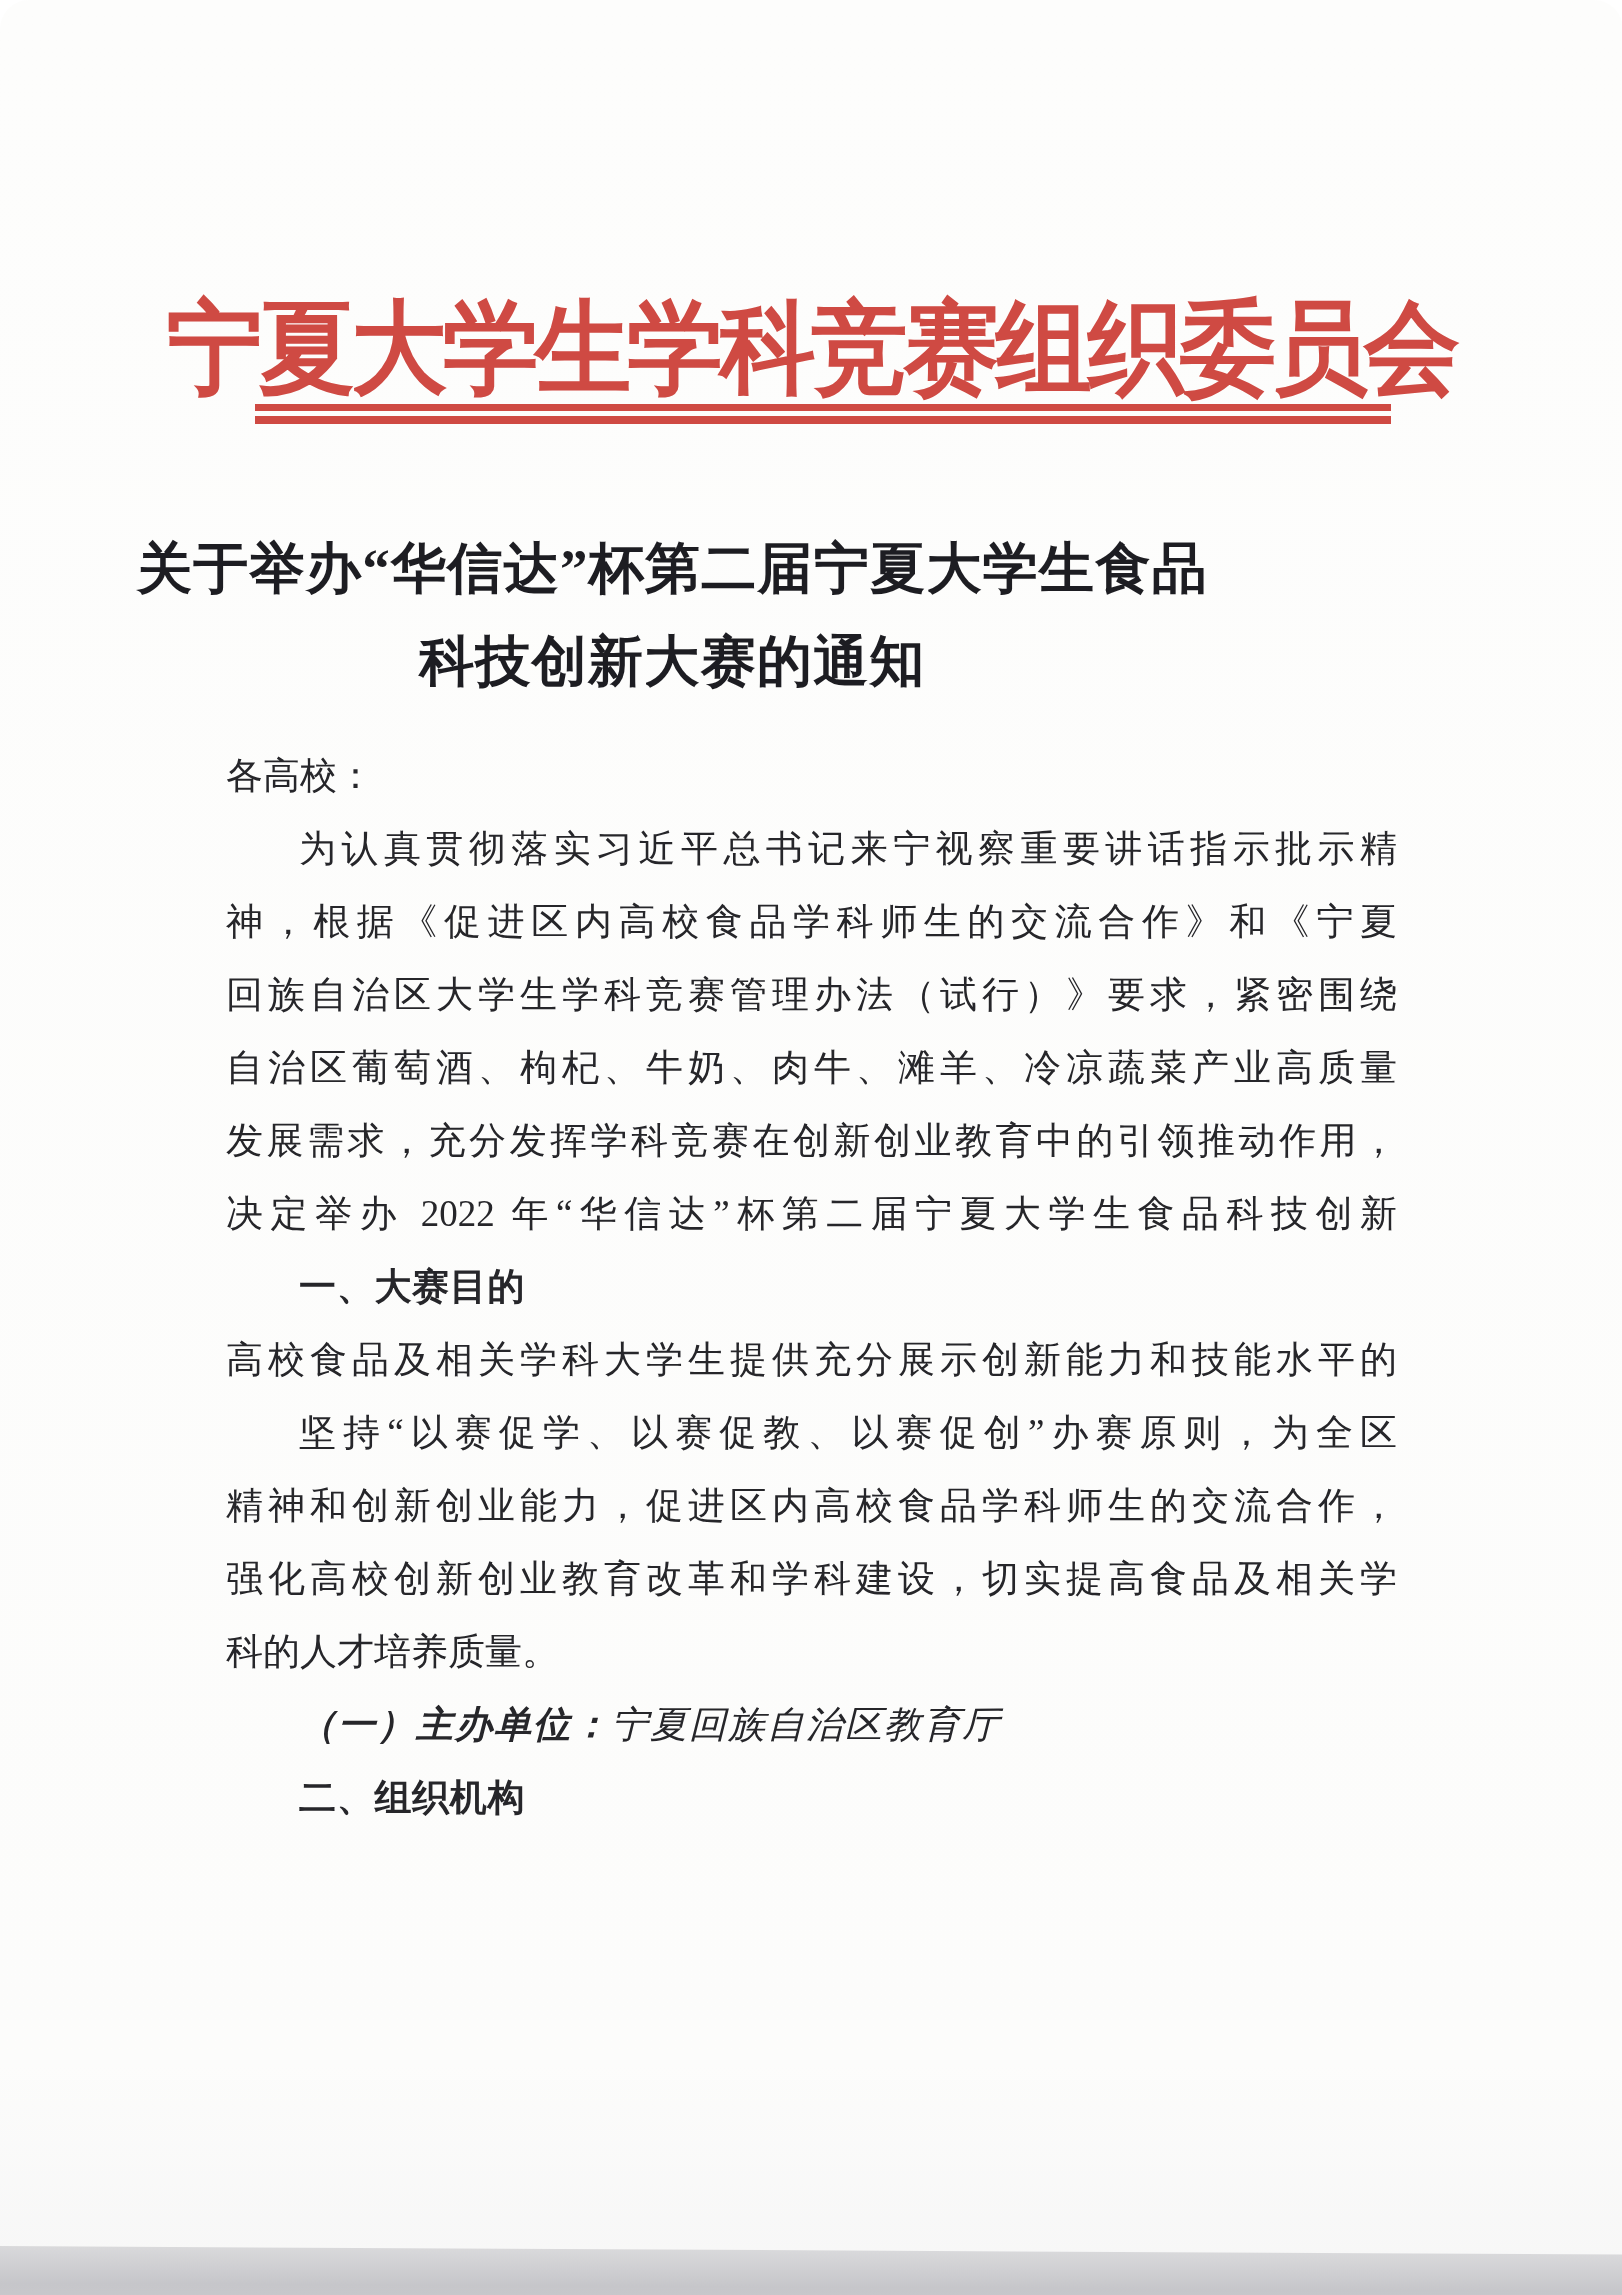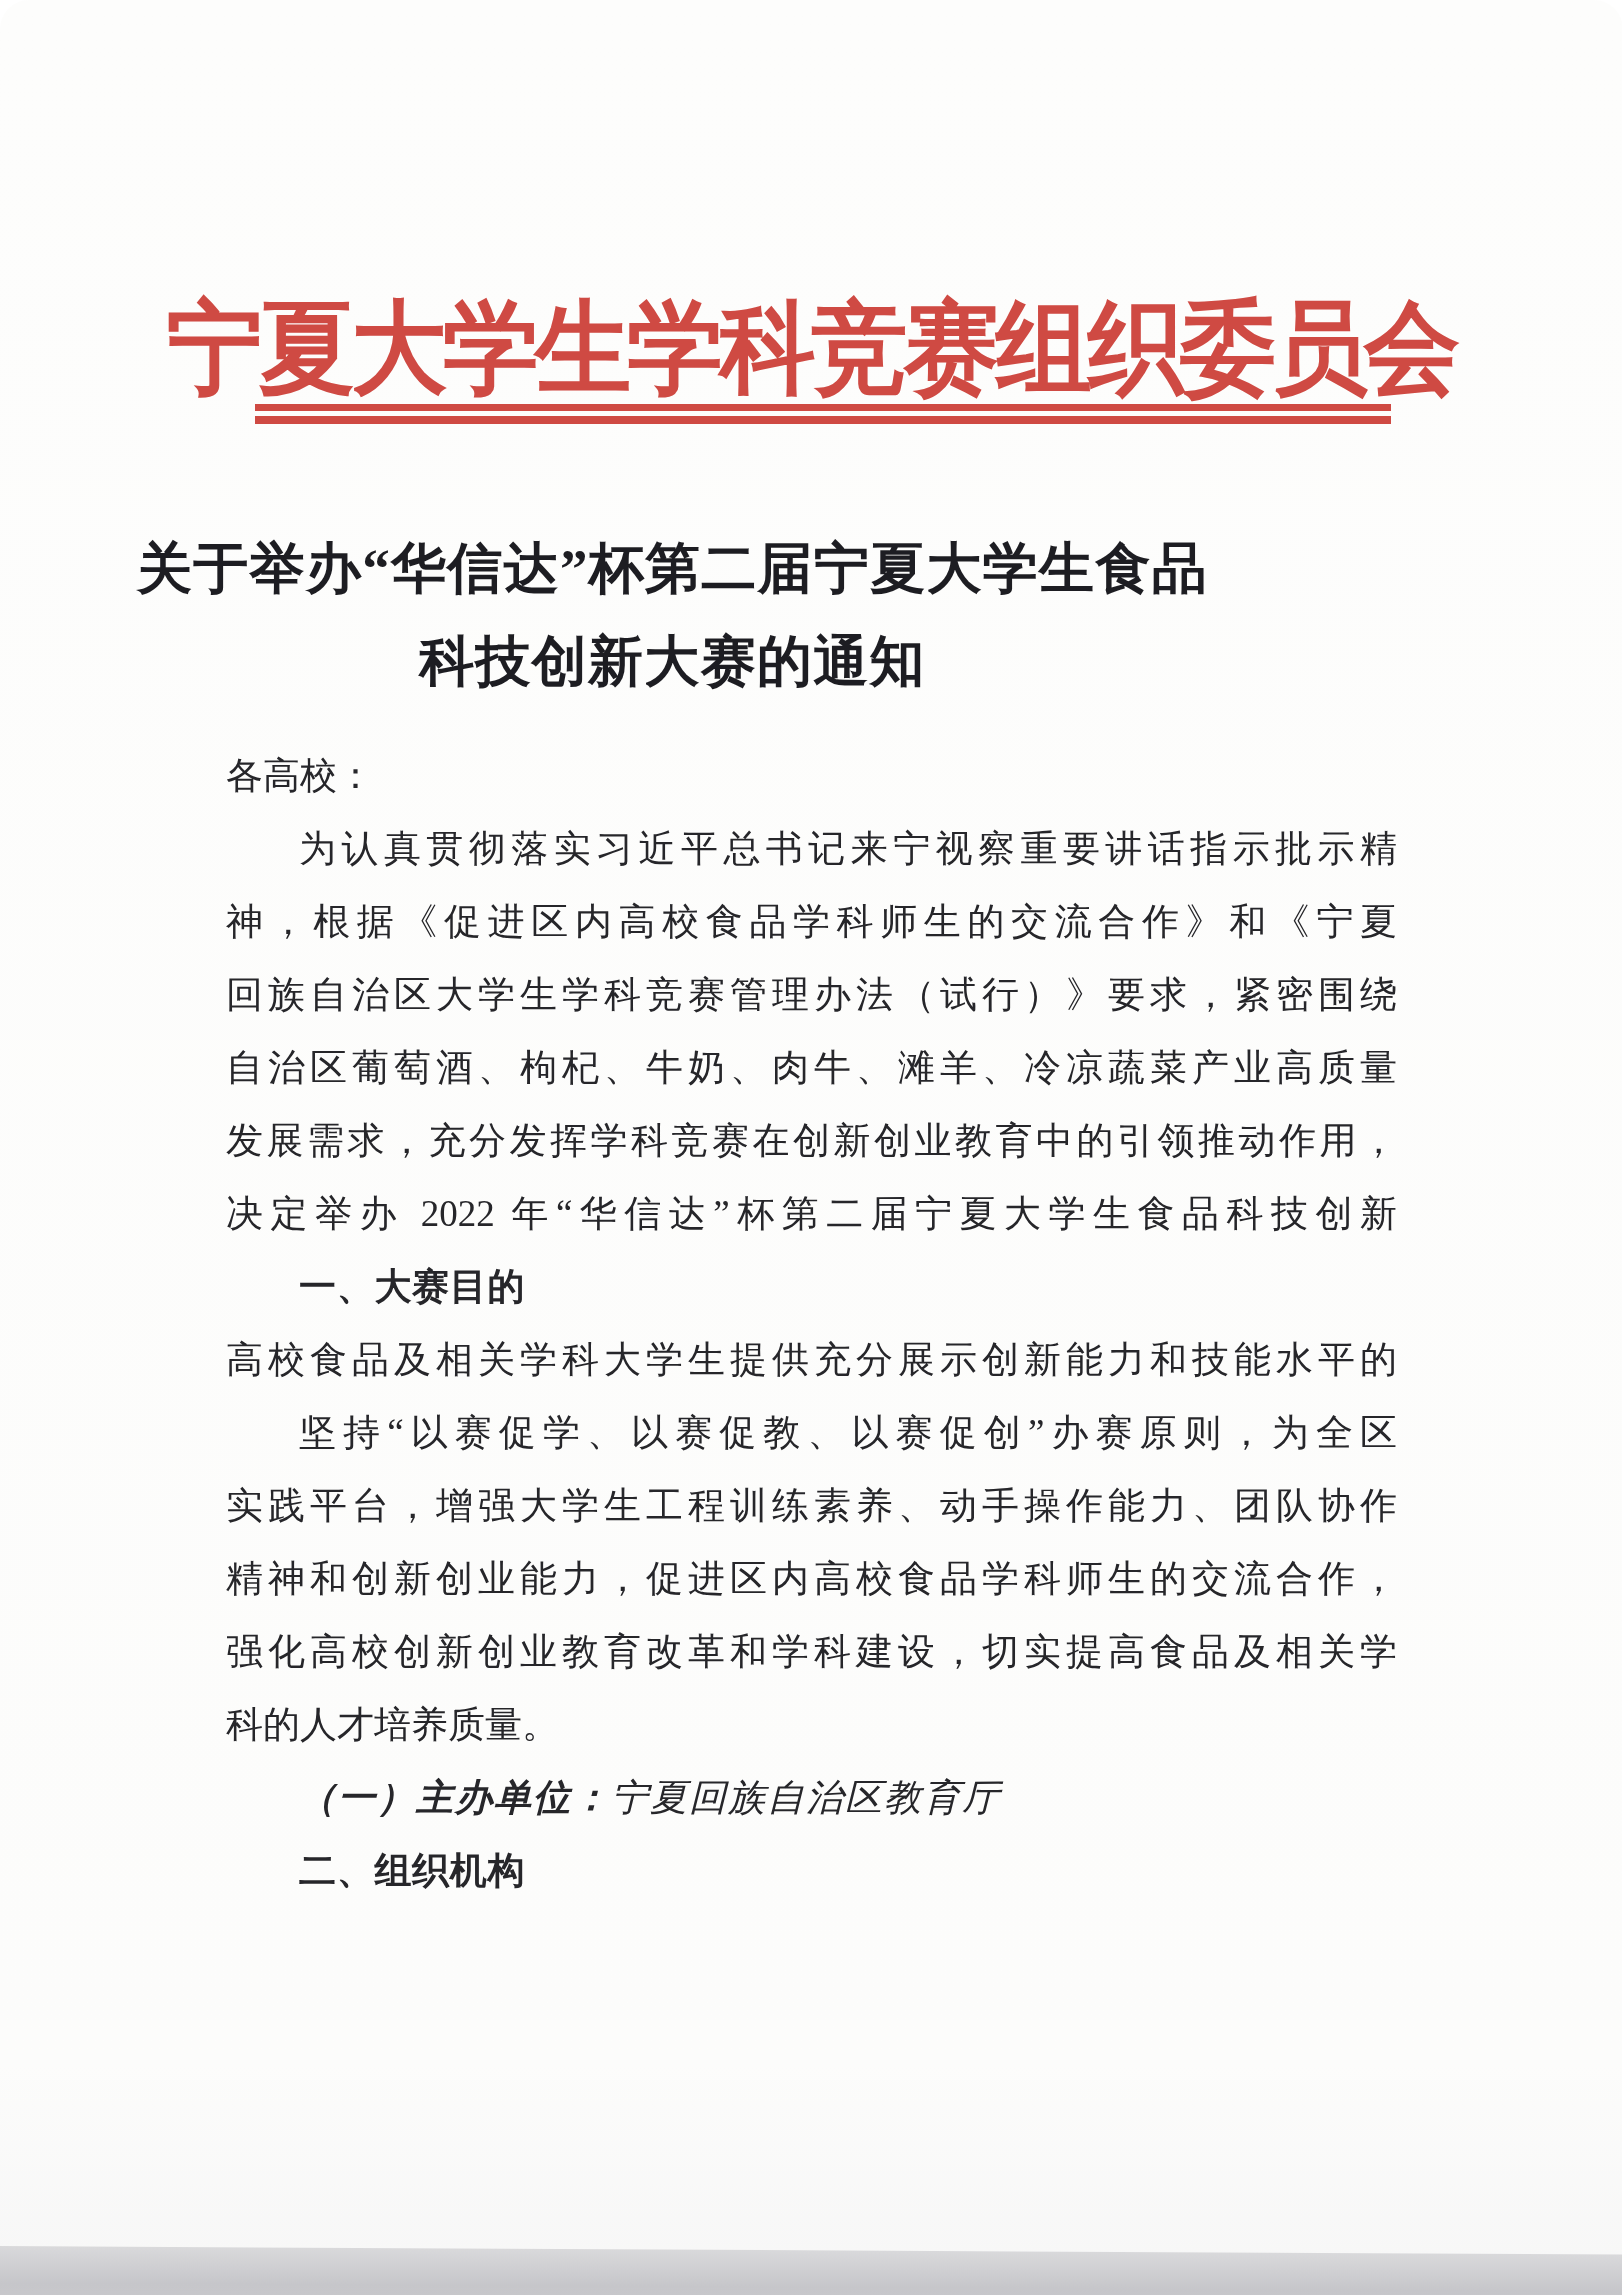--- a/index.html
+++ b/index.html
@@ -97,21 +97,20 @@
       <div class="bline plain">各高校：</div>
       <div class="bline justify indent">为认真贯彻落实习近平总书记来宁视察重要讲话指示批示精</div>
       <div class="bline justify">神，根据《促进区内高校食品学科师生的交流合作》和《宁夏</div>
       <div class="bline justify">回族自治区大学生学科竞赛管理办法（试行）》要求，紧密围绕</div>
       <div class="bline justify">自治区葡萄酒、枸杞、牛奶、肉牛、滩羊、冷凉蔬菜产业高质量</div>
       <div class="bline justify">发展需求，充分发挥学科竞赛在创新创业教育中的引领推动作用，</div>
       <div class="bline justify">决定举办 2022 年“华信达”杯第二届宁夏大学生食品科技创新</div>
       <div class="bline heading indent">一、大赛目的</div>
       <div class="bline justify">高校食品及相关学科大学生提供充分展示创新能力和技能水平的</div>
       <div class="bline justify indent">坚持“以赛促学、以赛促教、以赛促创”办赛原则，为全区</div>
-      <div class="bline justify">实践平台，增强大学生工程训练素养、动手操作能力、团队协作</div>
       <div class="bline justify">精神和创新创业能力，促进区内高校食品学科师生的交流合作，</div>
       <div class="bline justify">强化高校创新创业教育改革和学科建设，切实提高食品及相关学</div>
       <div class="bline plain">科的人才培养质量。</div>
       <div class="bline kaiti indent"><span class="k-label">（一）主办单位：</span><span>宁夏回族自治区教育厅</span></div>
       <div class="bline heading indent">二、组织机构</div>
     </div>
 
   <div class="scan-band"></div>
 
 </div>

